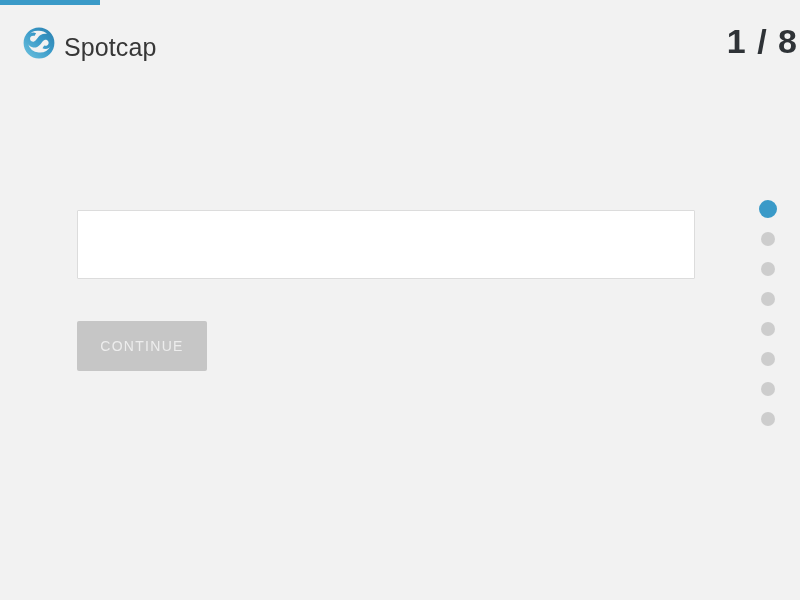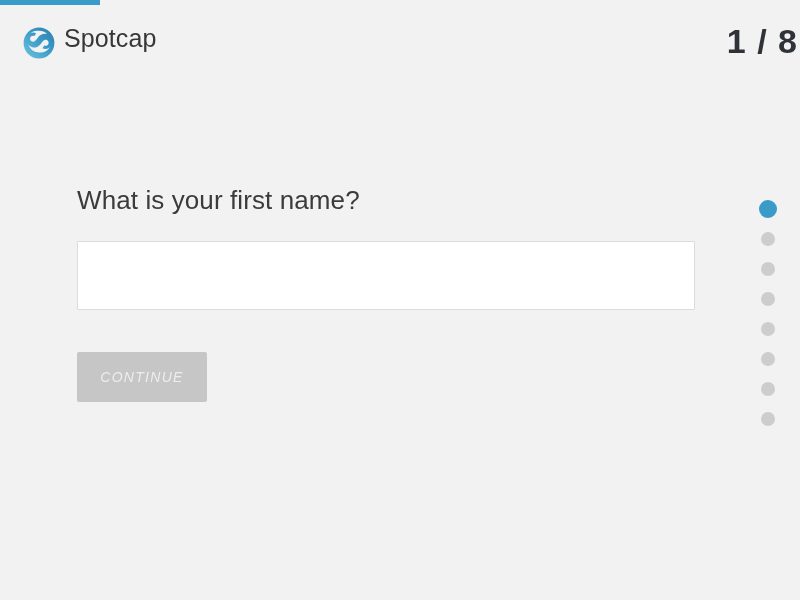--- a/index.html
+++ b/index.html
@@ -36,21 +36,21 @@
     top: 0; left: 0;
     width: 800px;
     height: 92px;
   }
 
   .brand {
     position: absolute;
     left: 22px;
     top: 26px;
     display: flex;
-    align-items: flex-start;
+    align-items: flex-end;
     gap: 8px;
   }
   .brand-mark {
     width: 34px;
     height: 34px;
     display: block;
     flex: none;
   }
   .brand-name {
     font-size: 25px;
@@ -115,21 +115,20 @@
     border: none;
     border-radius: 2px;
     color: #ededed;
     font-family: "Liberation Sans", sans-serif;
     font-size: 14px;
     font-weight: 400;
     letter-spacing: 1.3px;
     text-transform: uppercase;
     cursor: pointer;
     padding: 0;
-    font-style: italic;
   }
 
   
   .step-dots {
     position: absolute;
     right: 22px;
     top: 200px;
     width: 20px;
     display: flex;
     flex-direction: column;
@@ -173,21 +172,20 @@
         <path d="M17 1.6a15.4 15.4 0 1 0 0 30.8 15.4 15.4 0 0 0 0-30.8zm0 3.2a12.2 12.2 0 0 1 8.2 3.2c-2.1-.6-4.6-.3-6.6 1-1.6 1-2.6 2.4-3.8 4.1-.8 1.1-1.6 2-2.7 2.4-1.5.5-3-.1-3.7-1.3-.7-1.3-.3-3 .9-3.9 1-.7 2.2-.7 3.1-.2l1.7-2.8c-1.9-1.1-4.4-1-6.3.4-.9.6-1.6 1.5-2 2.4A12.2 12.2 0 0 1 17 4.8zM6.1 17.9c.4.8 1 1.6 1.8 2.2 2.3 1.8 5.3 1.9 7.7.6 1.9-1 3.1-2.6 4.2-4.2.8-1.1 1.6-2.1 2.7-2.5 1.5-.5 3.1.1 3.8 1.4.7 1.3.3 3-.9 3.9-1 .7-2.2.7-3.2.2l-1.7 2.8c2 1.1 4.5 1 6.4-.4.7-.5 1.3-1.2 1.7-1.9A12.2 12.2 0 0 1 6.1 17.9z" fill="url(#sGrad)"></path>
       </svg>
     </span>
     <span class="brand-name">Spotcap</span>
   </div>
 
   <div class="step-counter">1 / 8</div>
 </div>
 
 <div class="form-area">
-  <h1 class="question">What is your first name?</h1>
 
   <input class="answer-input" type="text" placeholder="" style="">
 
   <button class="continue-button" style="background: rgb(198, 198, 198);">CONTINUE</button>
 </div>
 
 <div class="step-dots">
   <span class="step-dot is-active"></span>
   <span class="step-dot"></span>
   <span class="step-dot"></span>

